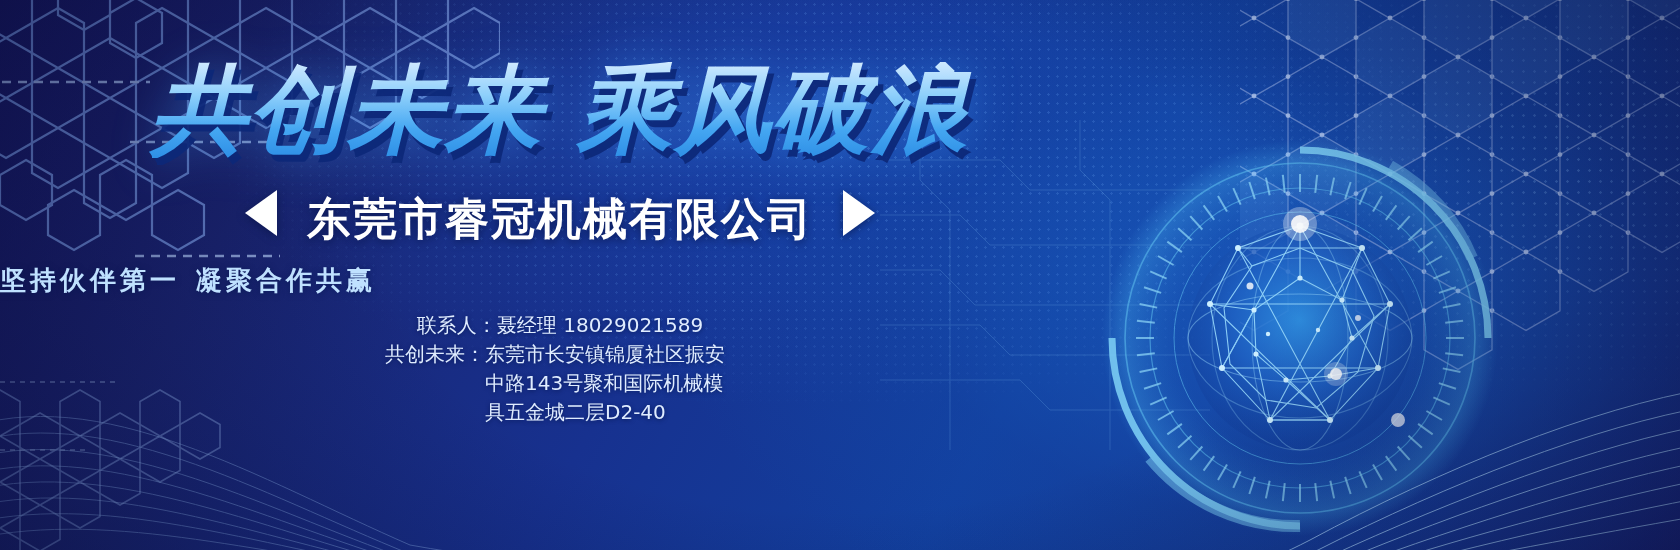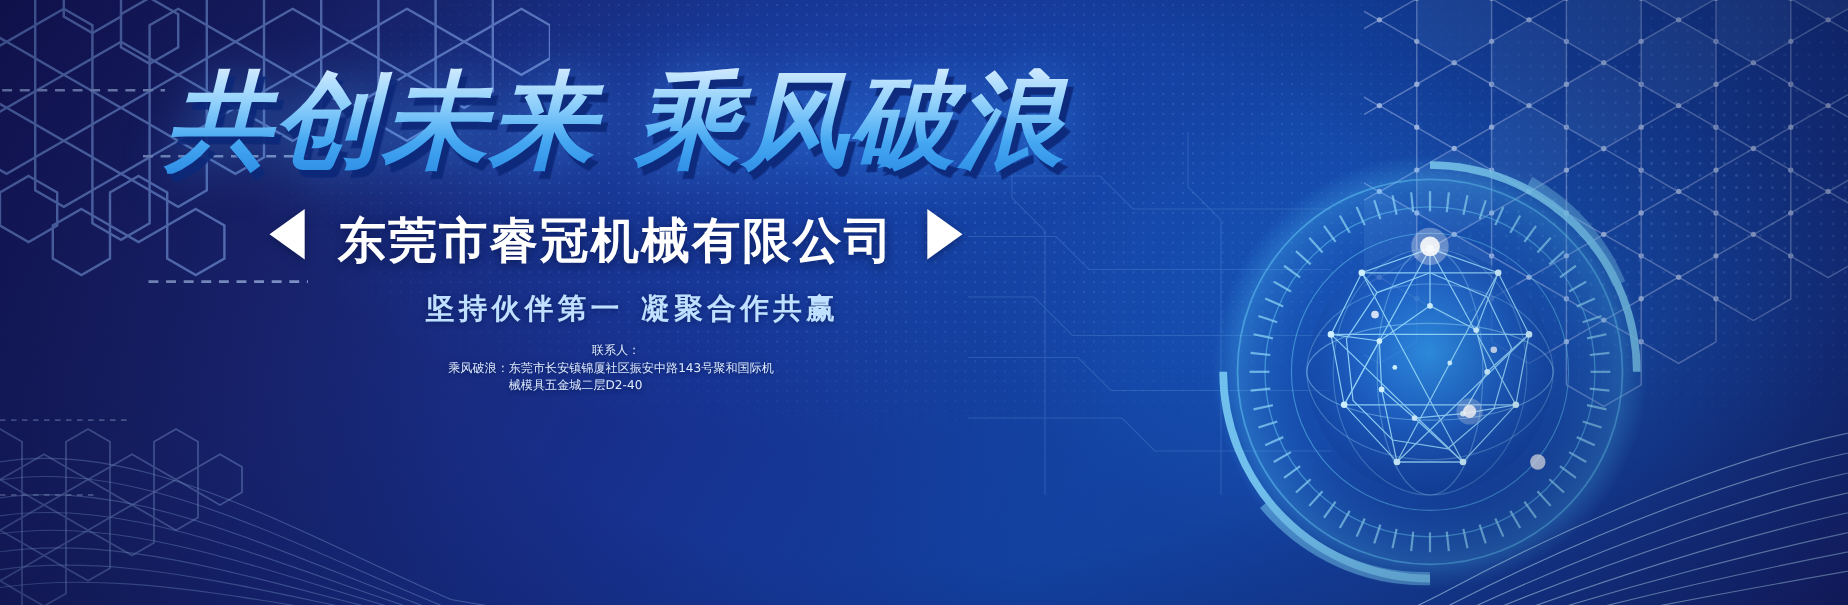--- a/index.html
+++ b/index.html
@@ -55,30 +55,30 @@
   }
   .tri{width:0;height:0;filter:drop-shadow(0 2px 4px rgba(4,14,60,.55));}
   .tri.left{border-top:23px solid transparent;border-bottom:23px solid transparent;border-right:32px solid #ffffff;}
   .tri.right{border-top:23px solid transparent;border-bottom:23px solid transparent;border-left:32px solid #ffffff;}
   .cname{
     font-size:44px;font-weight:700;color:#ffffff;letter-spacing:2px;white-space:nowrap;
     text-shadow:0 2px 10px rgba(5,18,70,.75);
   }
 
   .slogan{
-    position:absolute;left:0;top:263px;width:1120px;text-align:center;
+    position:absolute;left:0;top:263px;width:1120px;
     font-size:26px;font-weight:700;letter-spacing:4px;color:#bfe1ff;
-    text-shadow:0 1px 6px rgba(6,22,80,.7);white-space:nowrap;padding-left:15px;
+    text-shadow:0 1px 6px rgba(6,22,80,.7);white-space:nowrap;
   }
   .slogan .sgap{display:inline-block;width:16px;}
 
   .contact{
     position:absolute;left:0;top:311px;width:1120px;
     display:flex;flex-direction:column;align-items:center;
-    font-size:11px;color:#dfecff;line-height:1.45;
+    font-size:20px;color:#dfecff;line-height:1.45;
     text-shadow:0 1px 4px rgba(6,22,80,.8);
   }
   .crow{display:flex;align-items:flex-start;}
   .clabel{white-space:nowrap;}
   .cvalue{white-space:nowrap;}
   .addr-row{display:flex;align-items:flex-start;}
   .addr-val{width:250px;word-break:break-all;text-align:left;}
 
   
   .hexleft{position:absolute;left:-20px;top:-30px;width:520px;height:330px;opacity:.85;}
@@ -424,21 +424,22 @@
       <span class="tri left"></span>
       <span class="cname">东莞市睿冠机械有限公司</span>
       <span class="tri right"></span>
     </div>
 
     <div class="slogan"><span>坚持伙伴第一</span><span class="sgap"></span><span>凝聚合作共赢</span></div>
 
     <div class="contact">
       <div class="crow">
         <span class="clabel">联系人：</span>
+        <span class="cvalue">聂经理 18029021589</span>
       </div>
       <div class="addr-row">
-        <span class="clabel">乘风破浪：</span>
+        <span class="clabel">共创未来：</span>
         <span class="addr-val">东莞市长安镇锦厦社区振安中路143号聚和国际机械模具五金城二层D2-40</span>
       </div>
     </div>
 
   </div>
 </div>
 
 </body></html>

